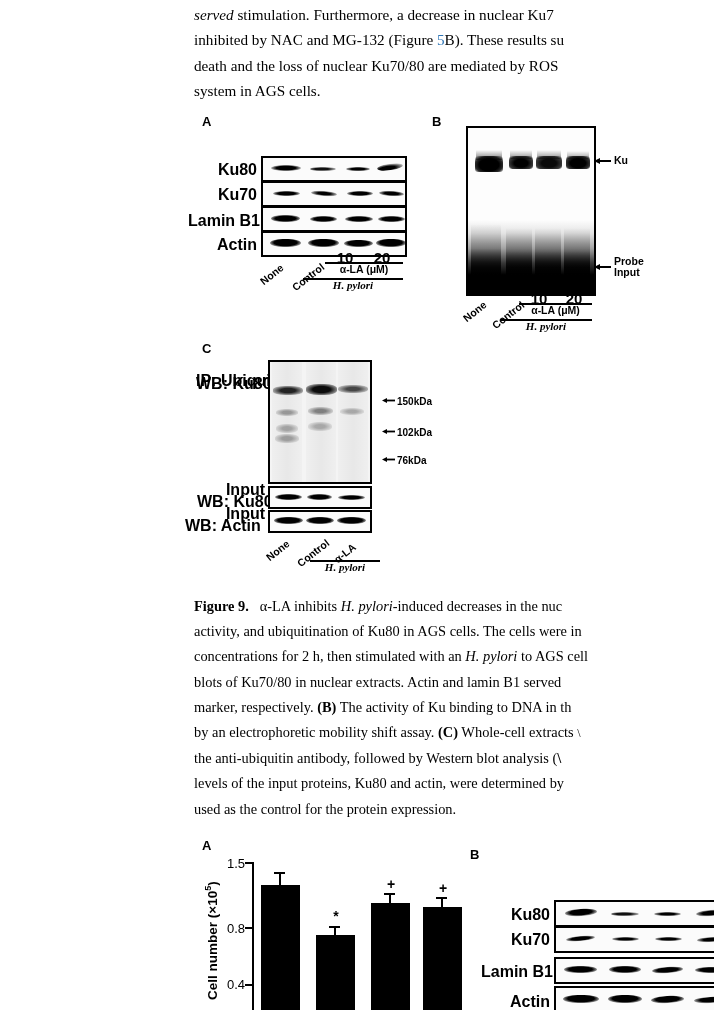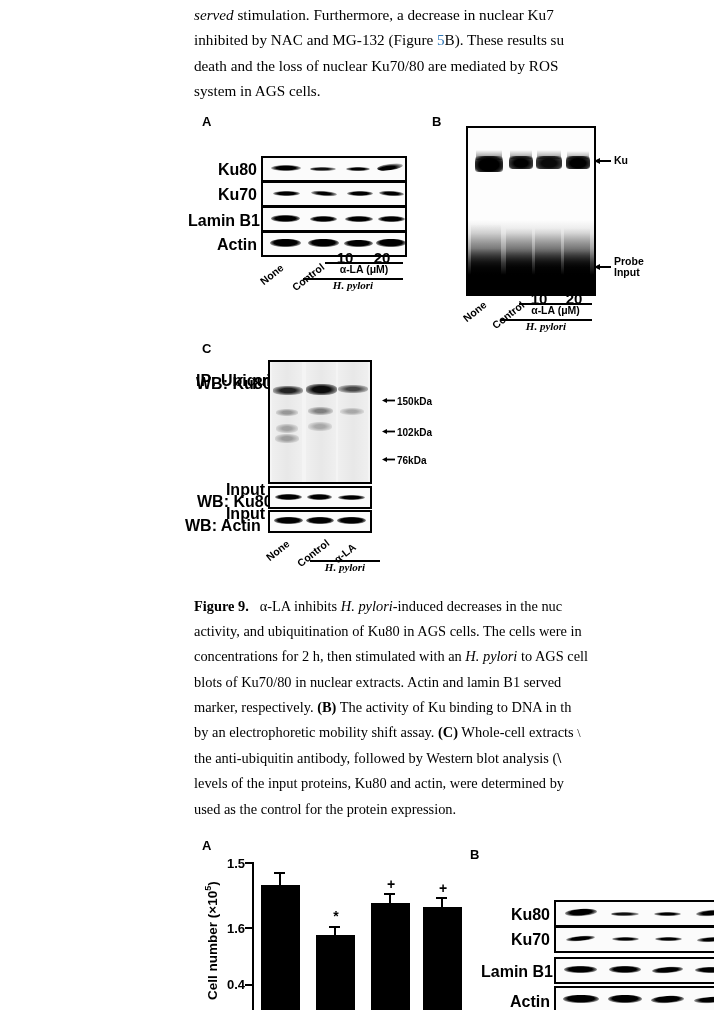--- a/index.html
+++ b/index.html
@@ -55,21 +55,21 @@
            font-size:14.4px;line-height:25.2px;white-space:nowrap;
            font-family:"Liberation Serif",serif;}
   .caption .ln{display:block;}
   .b{font-weight:bold;}
 
   
   .chart{position:absolute;left:195px;top:832px;width:240px;height:178px;}
   .ylab{position:absolute;font-family:"Liberation Sans",sans-serif;font-weight:bold;
         font-size:13.5px;transform:rotate(-90deg);transform-origin:left top;
         white-space:nowrap;}
-  .ytick{position:absolute;font-family:"Liberation Sans",sans-serif;font-weight:bold;
+  .ytick{position:absolute;font-family:"Liberation Sans",sans-serif;font-weight:normal;
          font-size:13px;text-align:right;white-space:nowrap;}
   .axis{position:absolute;background:#000;}
   .bar{position:absolute;background:#000;}
   .errbar{position:absolute;background:#000;width:1.6px;}
   .errcap{position:absolute;background:#000;height:1.6px;}
   .sig{position:absolute;font-family:"Liberation Sans",sans-serif;font-weight:bold;
        font-size:14px;text-align:center;}
 </style>
 </head>
 <body>
@@ -298,21 +298,21 @@
 
 <span class="panel-letter" style="left:202px;top:838px;">A</span>
 
 <div class="chart">
 
   <div class="ylab" style="left:8px;top:168px;">
     <span>Cell number (×10</span><sup style="font-size:9px;">5</sup><span>)</span>
   </div>
 
   <span class="ytick" style="left:14px;top:24px;width:36px;">1.5</span>
-  <span class="ytick" style="left:14px;top:89px;width:36px;">1.6</span>
+  <span class="ytick" style="left:14px;top:89px;width:36px;">0.8</span>
   <span class="ytick" style="left:14px;top:145px;width:36px;">0.4</span>
 
   <div class="axis" style="left:57px;top:30px;width:2.4px;height:148px;"></div>
   <div class="axis" style="left:50px;top:30px;width:7px;height:2.2px;"></div>
   <div class="axis" style="left:50px;top:95px;width:7px;height:2.2px;"></div>
   <div class="axis" style="left:50px;top:152px;width:7px;height:2.2px;"></div>
 
   <div class="bar" style="left:66px;top:53px;width:39px;height:125px;"></div>
   <div class="errbar" style="left:84.2px;top:40px;height:13px;"></div>
   <div class="errcap" style="left:79px;top:40px;width:11px;"></div>

